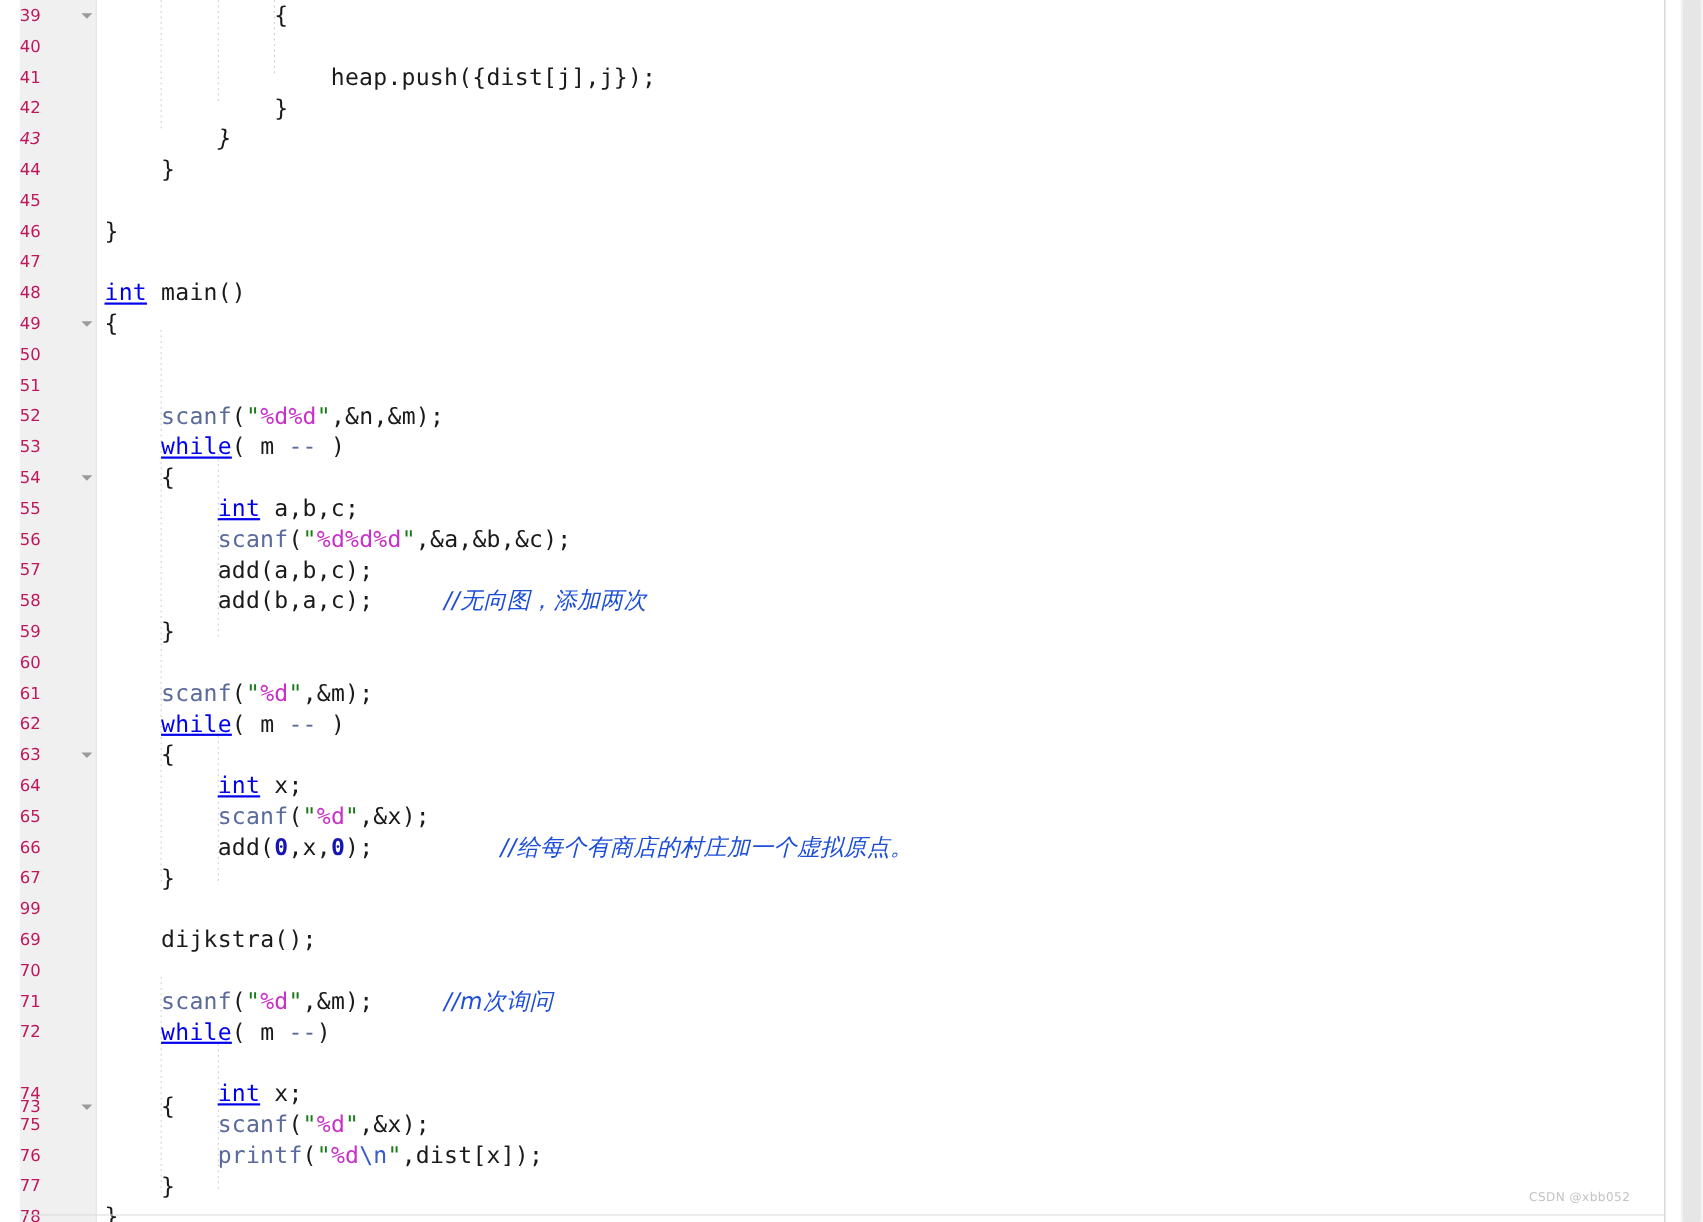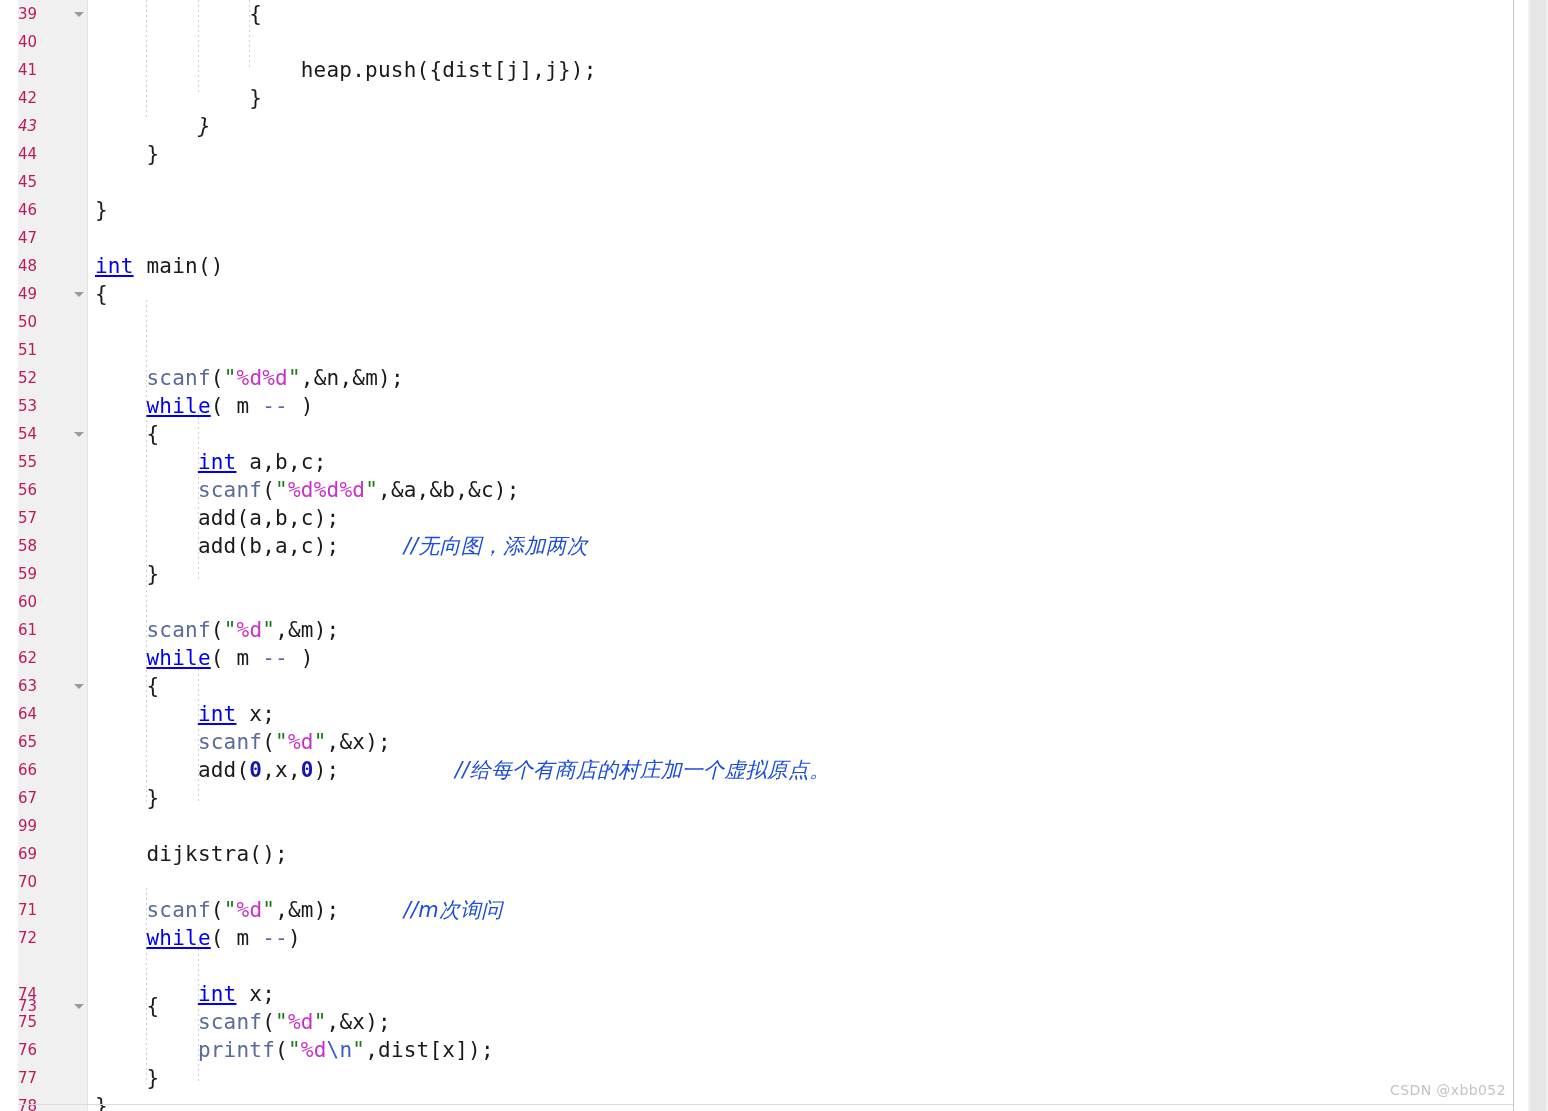--- a/index.html
+++ b/index.html
@@ -133,21 +133,21 @@
   .op   { color: #5a6a9a; }            
   .soft { color: #808080; }            
   .cmt  { color: #1d4ed8; font-style: italic;
           font-family: "DejaVu Sans", sans-serif; }
 
   
   #watermark {
     position: absolute;
     left: 1390px;
     top: 1082px;
-    font-size: 14px;
+    font-size: 11px;
     color: #c3c3c3;
     font-family: "DejaVu Sans", sans-serif;
     letter-spacing: 0.4px;
   }
 </style>
 </head>
 <body>
 
 <div id="editor">
 

